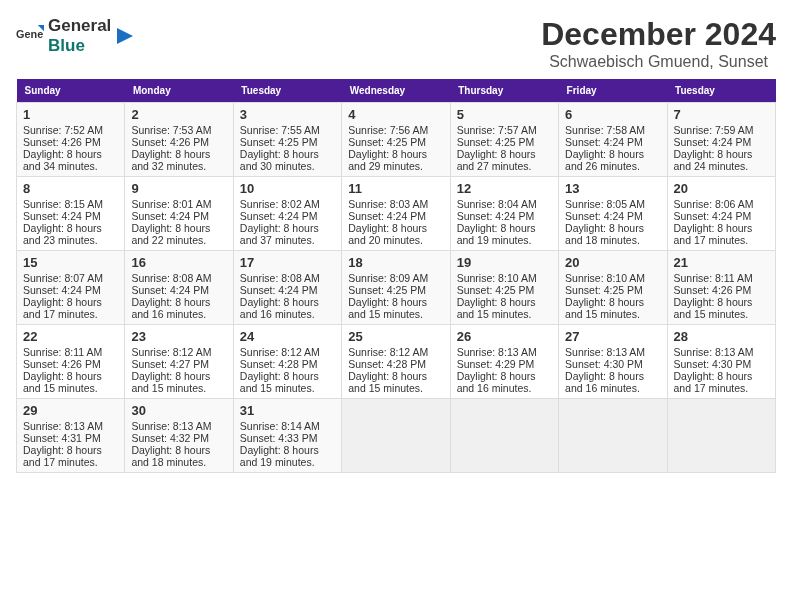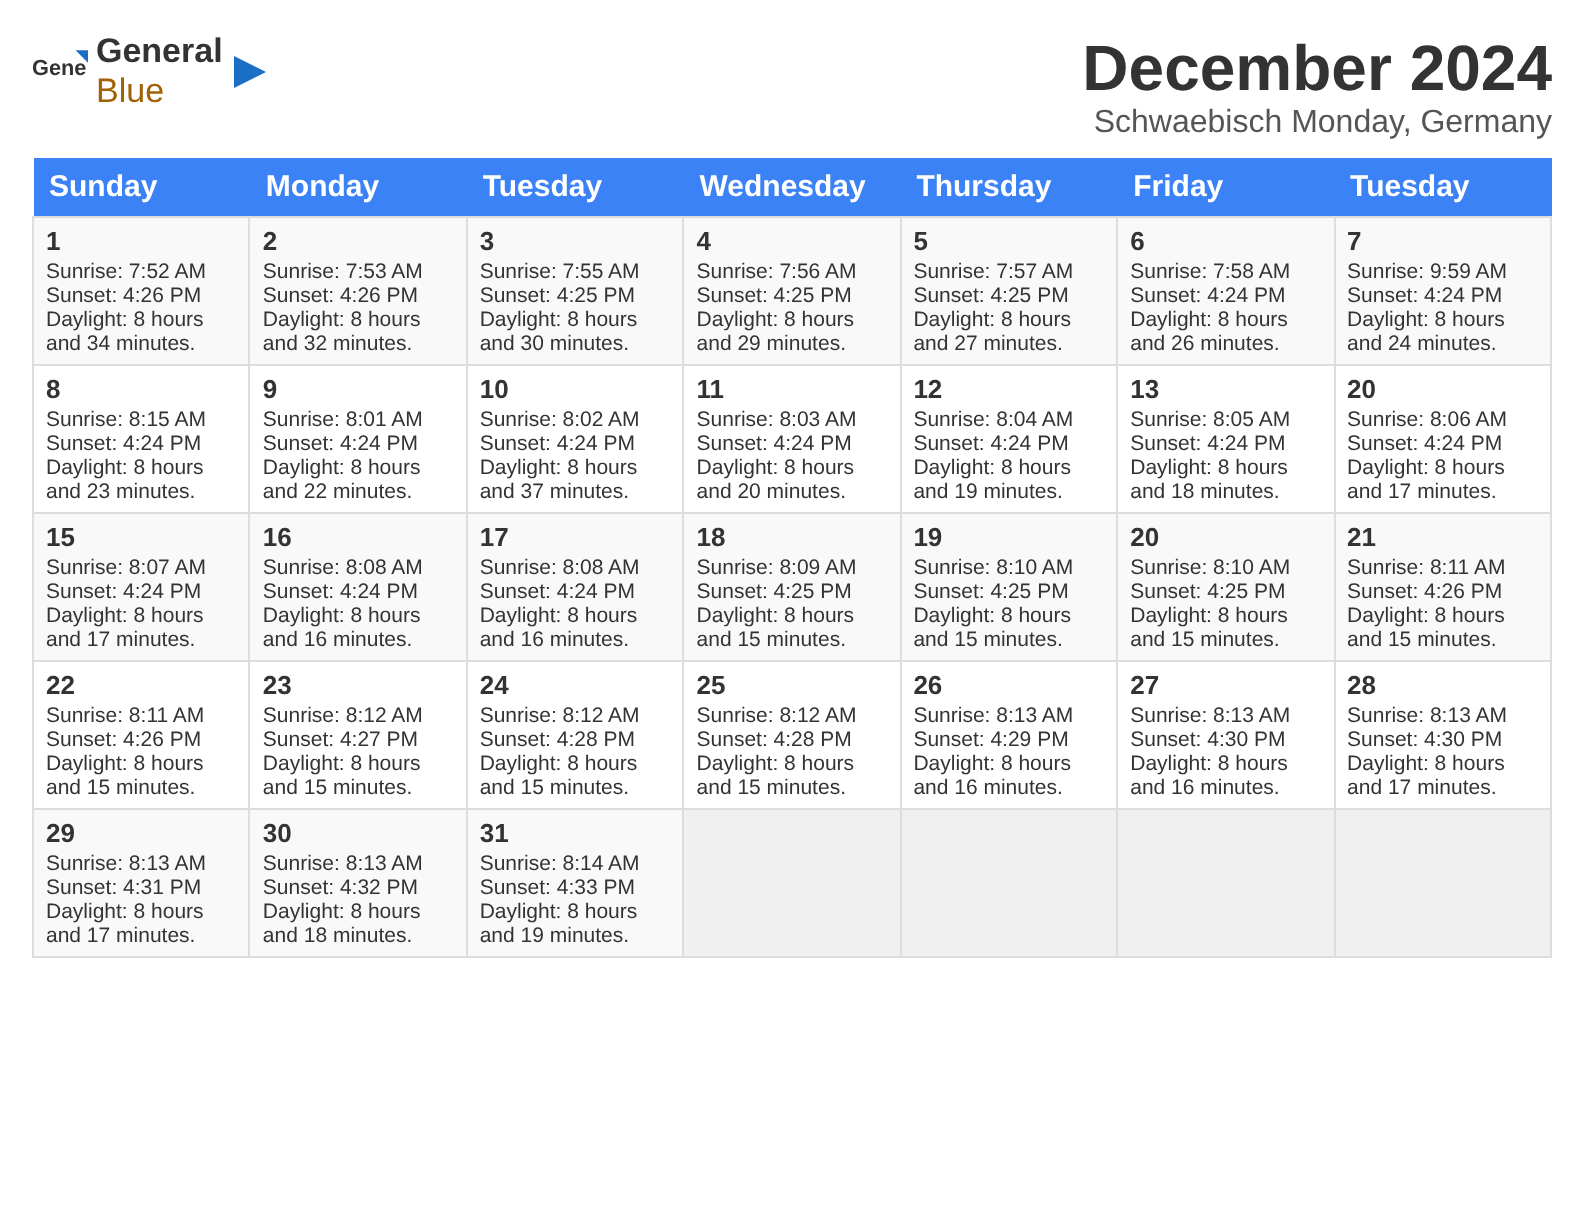--- a/index.html
+++ b/index.html
@@ -19,42 +19,42 @@
     .logo {
       display: flex;
       align-items: center;
       gap: 4px;
     }
     .logo-icon {
       width: 28px;
       height: 28px;
     }
     .title-area {
-      text-align: right;
+      text-align: center;
     }
     .main-title {
       font-size: 32px;
       font-weight: bold;
       color: #333;
     }
     .subtitle {
       font-size: 16px;
       color: #555;
     }
     table {
       width: 100%;
       border-collapse: collapse;
       table-layout: fixed;
     }
     thead tr th {
-      background-color: #3b82f6;
+      background-color: #4c1d95;
       color: white;
       text-align: left;
       padding: 6px 8px;
-      font-size: 15px;
+      font-size: 10px;
       font-weight: bold;
     }
     tbody tr td {
       border: 1px solid #ddd;
       vertical-align: top;
       padding: 4px 6px;
       font-size: 10.5px;
       color: #333;
       min-height: 80px;
     }
@@ -78,29 +78,29 @@
 <body>
 
 <div class="header-area">
   <div class="logo">
     <svg class="logo-icon" viewBox="0 0 36 36">
       <text x="0" y="20" font-size="14" font-weight="bold" fill="#333">General</text>
       <polygon points="28,4 36,4 36,12" fill="#1a6fc4"></polygon>
     </svg>
     <div>
       <span style="font-size:17px;font-weight:bold;color:#333;">General</span><br>
-      <span style="font-size:17px;font-weight:normal;color:#a16207;">Blue</span>
+      <span style="font-size:17px;font-weight:bold;color:#0f766e;">Blue</span>
     </div>
     <svg width="20" height="20" viewBox="0 0 20 20">
       <polygon points="2,2 18,10 2,18" fill="#1a6fc4"></polygon>
     </svg>
   </div>
   <div class="title-area">
     <div class="main-title">December 2024</div>
-    <div class="subtitle">Schwaebisch Monday, Germany</div>
+    <div class="subtitle">Schwaebisch Gmuend, Sunset</div>
   </div>
 </div>
 
 <table>
   <thead>
     <tr id="header-row">
     <th>Sunday</th>
         <th>Monday</th>
         <th>Tuesday</th>
         <th>Wednesday</th>
@@ -142,21 +142,21 @@
         <span>Daylight: 8 hours and 27 minutes.</span>
       </td>
         <td>
         <span class="day-num">6</span>
         <span>Sunrise: 7:58 AM</span><br>
         <span>Sunset: 4:24 PM</span><br>
         <span>Daylight: 8 hours and 26 minutes.</span>
       </td>
         <td>
         <span class="day-num">7</span>
-        <span>Sunrise: 9:59 AM</span><br>
+        <span>Sunrise: 7:59 AM</span><br>
         <span>Sunset: 4:24 PM</span><br>
         <span>Daylight: 8 hours and 24 minutes.</span>
       </td>
       </tr>
       <tr>
         <td>
         <span class="day-num">8</span>
         <span>Sunrise: 8:15 AM</span><br>
         <span>Sunset: 4:24 PM</span><br>
         <span>Daylight: 8 hours and 23 minutes.</span>

